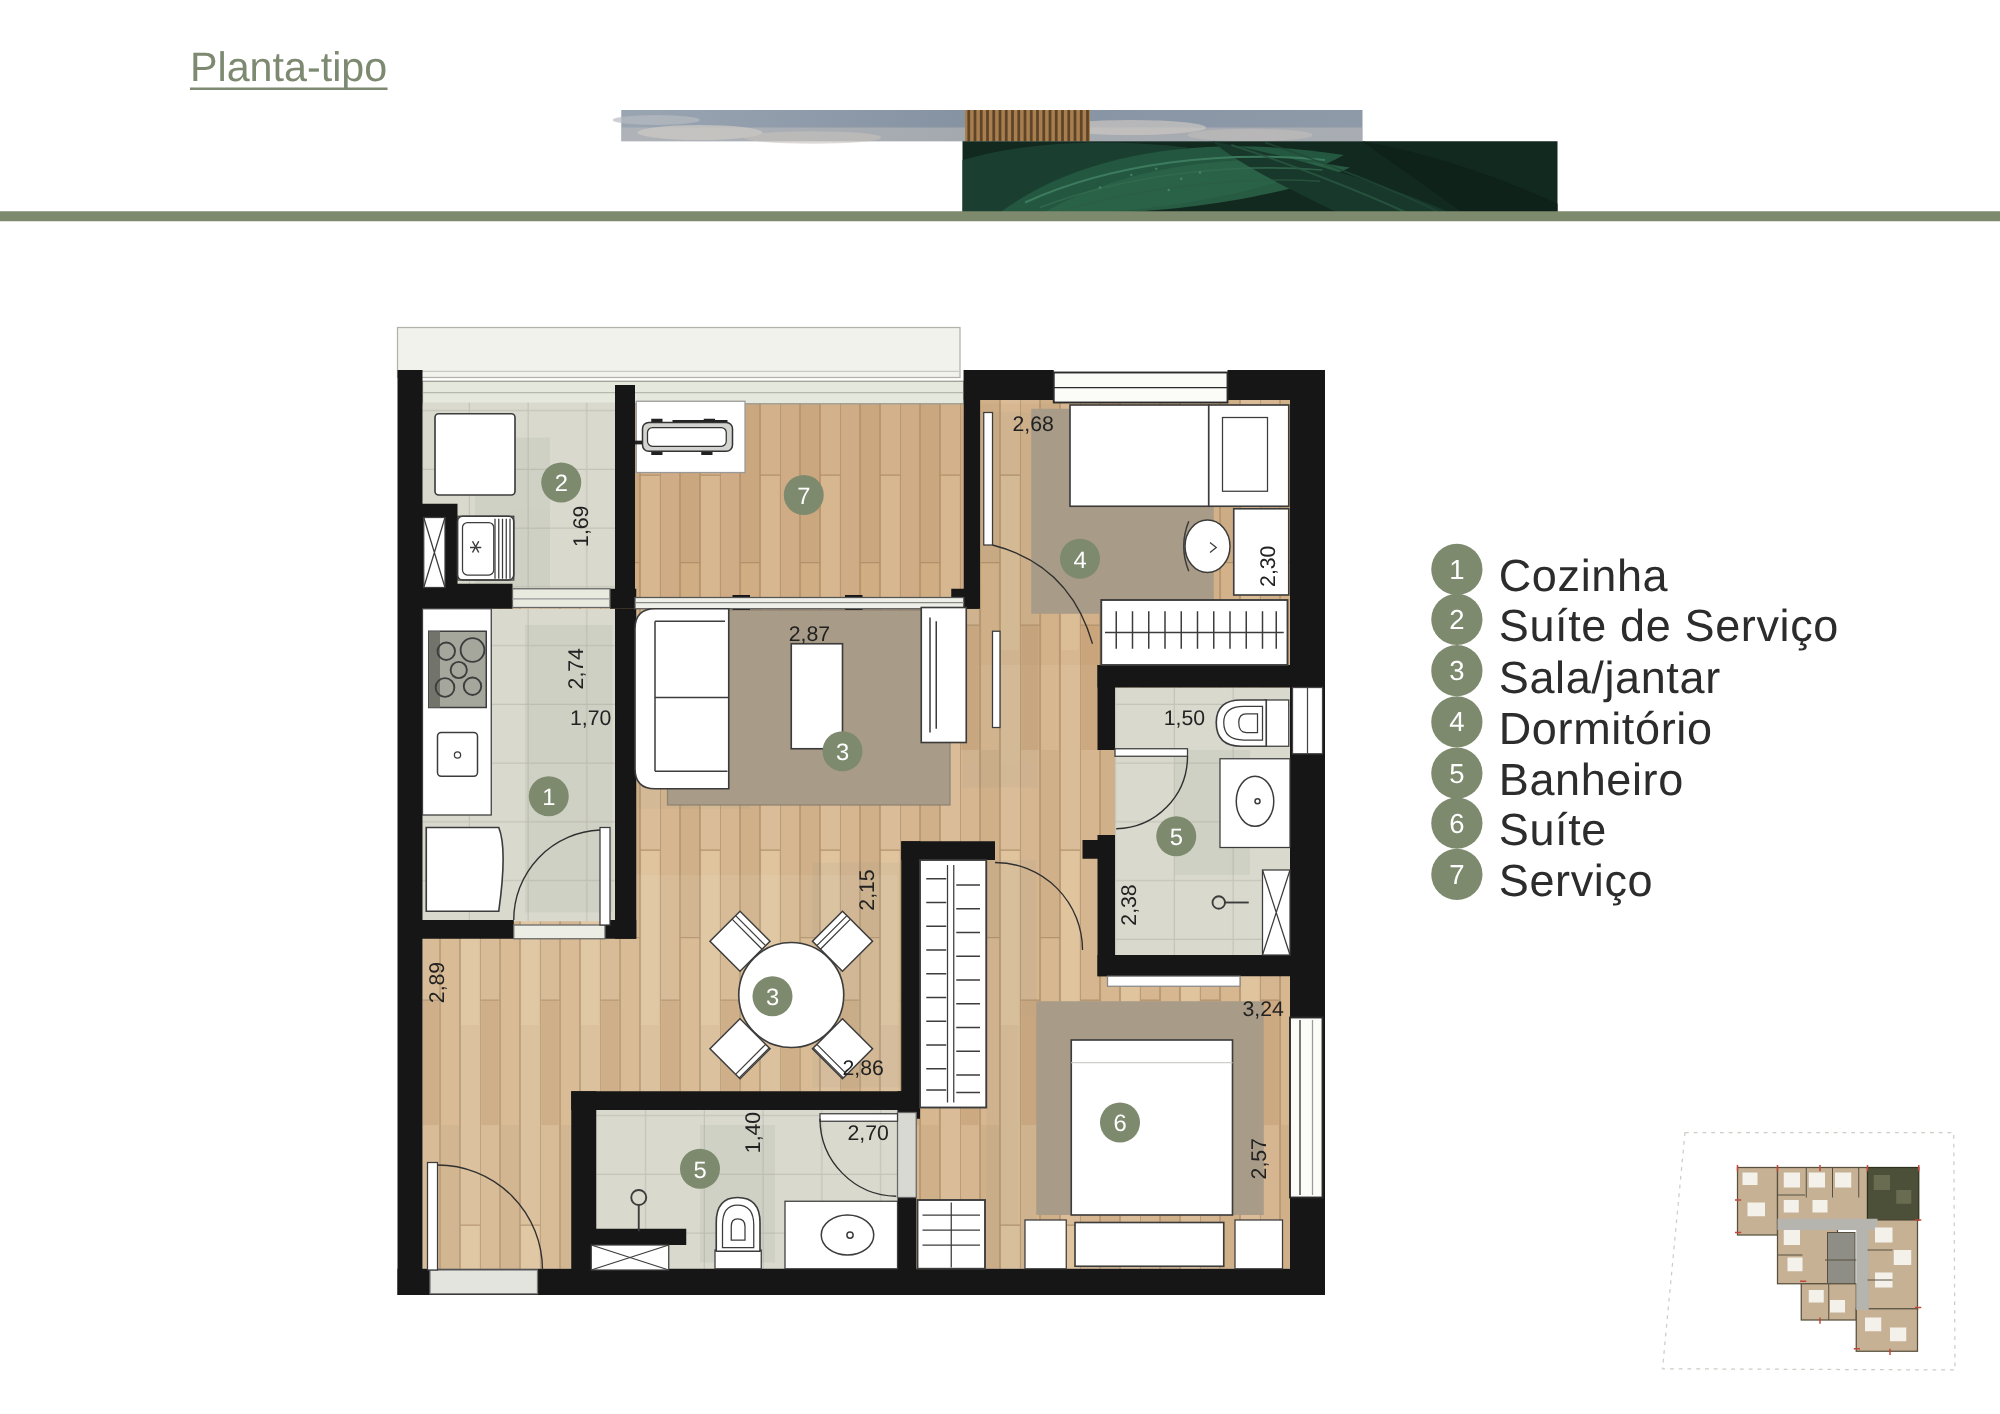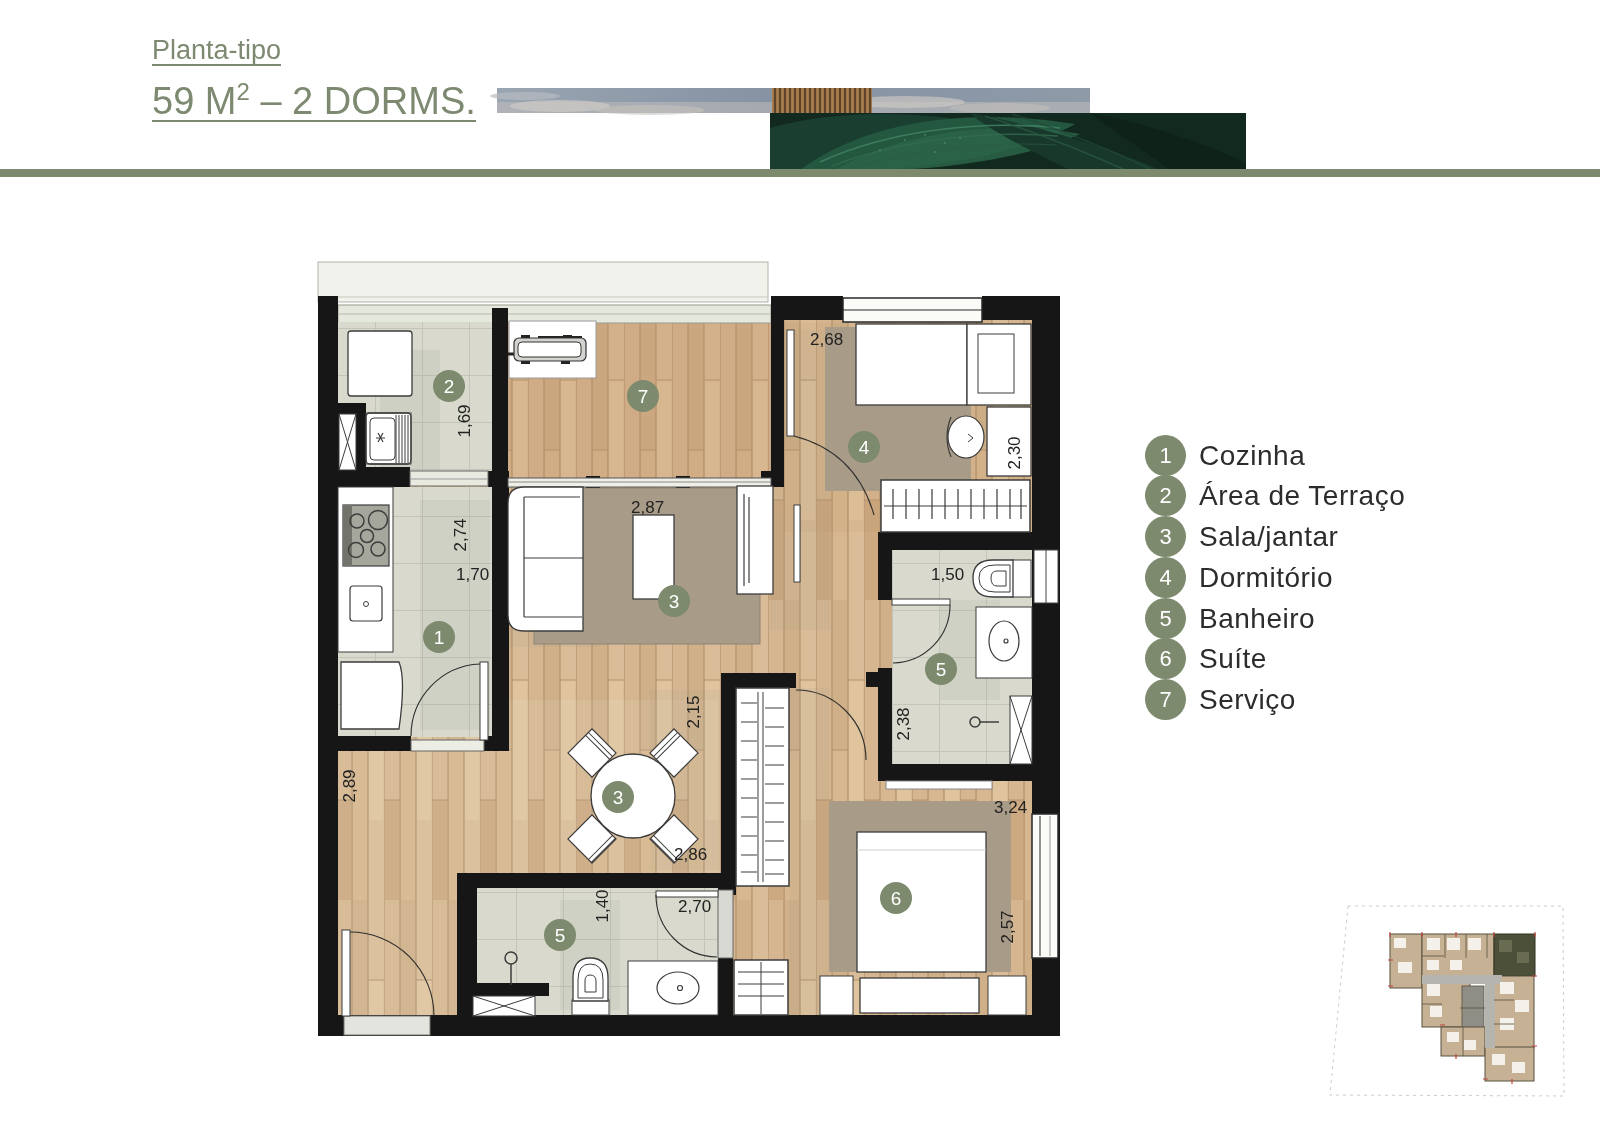--- a/index.html
+++ b/index.html
@@ -1,30 +1,29 @@
 <!DOCTYPE html>
 <html><head>
 <meta charset="utf-8">
 <style>
 html,body{margin:0;padding:0;background:#fff}
 .page{position:relative;width:1600px;height:1131px;background:#fff;font-family:"Liberation Sans",sans-serif;overflow:hidden}
-.t1{position:absolute;left:152px;top:37px;font-size:27px;letter-spacing:0px;color:#7d8970;border-bottom:2px solid #7d8970;padding-bottom:0px;line-height:1}
+.t1{position:absolute;left:152px;top:37px;font-size:33px;letter-spacing:0px;color:#7d8970;border-bottom:2px solid #7d8970;padding-bottom:0px;line-height:1}
 .t2{position:absolute;left:152px;top:80px;font-size:38px;letter-spacing:0px;color:#7d8970;border-bottom:2px solid #7d8970;padding-bottom:0px;line-height:1}
 .t2 sup{font-size:24px;letter-spacing:0}
 .leg{position:absolute;left:1145px;width:400px;height:42px}
 .leg .c{position:absolute;left:0;top:0;width:41px;height:41px;border-radius:50%;background:#7d8a6e;color:#fff;font-size:22px;text-align:center;line-height:41px}
-.leg .l{position:absolute;left:54px;top:5px;font-size:28px;color:#2c2c2c;letter-spacing:0.5px;white-space:nowrap}
+.leg .l{position:absolute;left:54px;top:5px;font-size:36px;color:#2c2c2c;letter-spacing:0.5px;white-space:nowrap}
 </style>
 </head>
 <body>
 <div class="page">
 
 <div class="t1">Planta-tipo</div>
 
-<div class="t2">59 M<sup>2</sup> – 2 DORMS.</div>
 
 <svg width="1600" height="1131" viewBox="0 0 1600 1131" style="position:absolute;left:0;top:0" xmlns="http://www.w3.org/2000/svg">
 <defs>
 <pattern id="wd" width="48" height="300" patternUnits="userSpaceOnUse">
   <rect width="48" height="300" fill="#d5b690"></rect>
   <rect x="16" width="16" height="300" fill="#cfb089"></rect>
   <rect x="32" width="16" height="300" fill="#dabd98"></rect>
   <rect x="17" y="150" width="14" height="150" fill="#d7b78f"></rect>
   <rect x="33" y="80" width="14" height="140" fill="#e0c5a0" opacity="0.8"></rect>
   <rect x="1" y="200" width="14" height="100" fill="#c9a67c" opacity="0.8"></rect>
@@ -521,21 +520,21 @@
 </g>
 </svg>
 
 <div class="leg" style="top:435px">
       <span class="c">1</span>
       <span class="l">Cozinha</span>
     </div>
 
 <div class="leg" style="top:475px">
       <span class="c">2</span>
-      <span class="l">Área de Terraço</span>
+      <span class="l">Suíte de Serviço</span>
     </div>
 
 <div class="leg" style="top:516px">
       <span class="c">3</span>
       <span class="l">Sala/jantar</span>
     </div>
 
 <div class="leg" style="top:557px">
       <span class="c">4</span>
       <span class="l">Dormitório</span>

